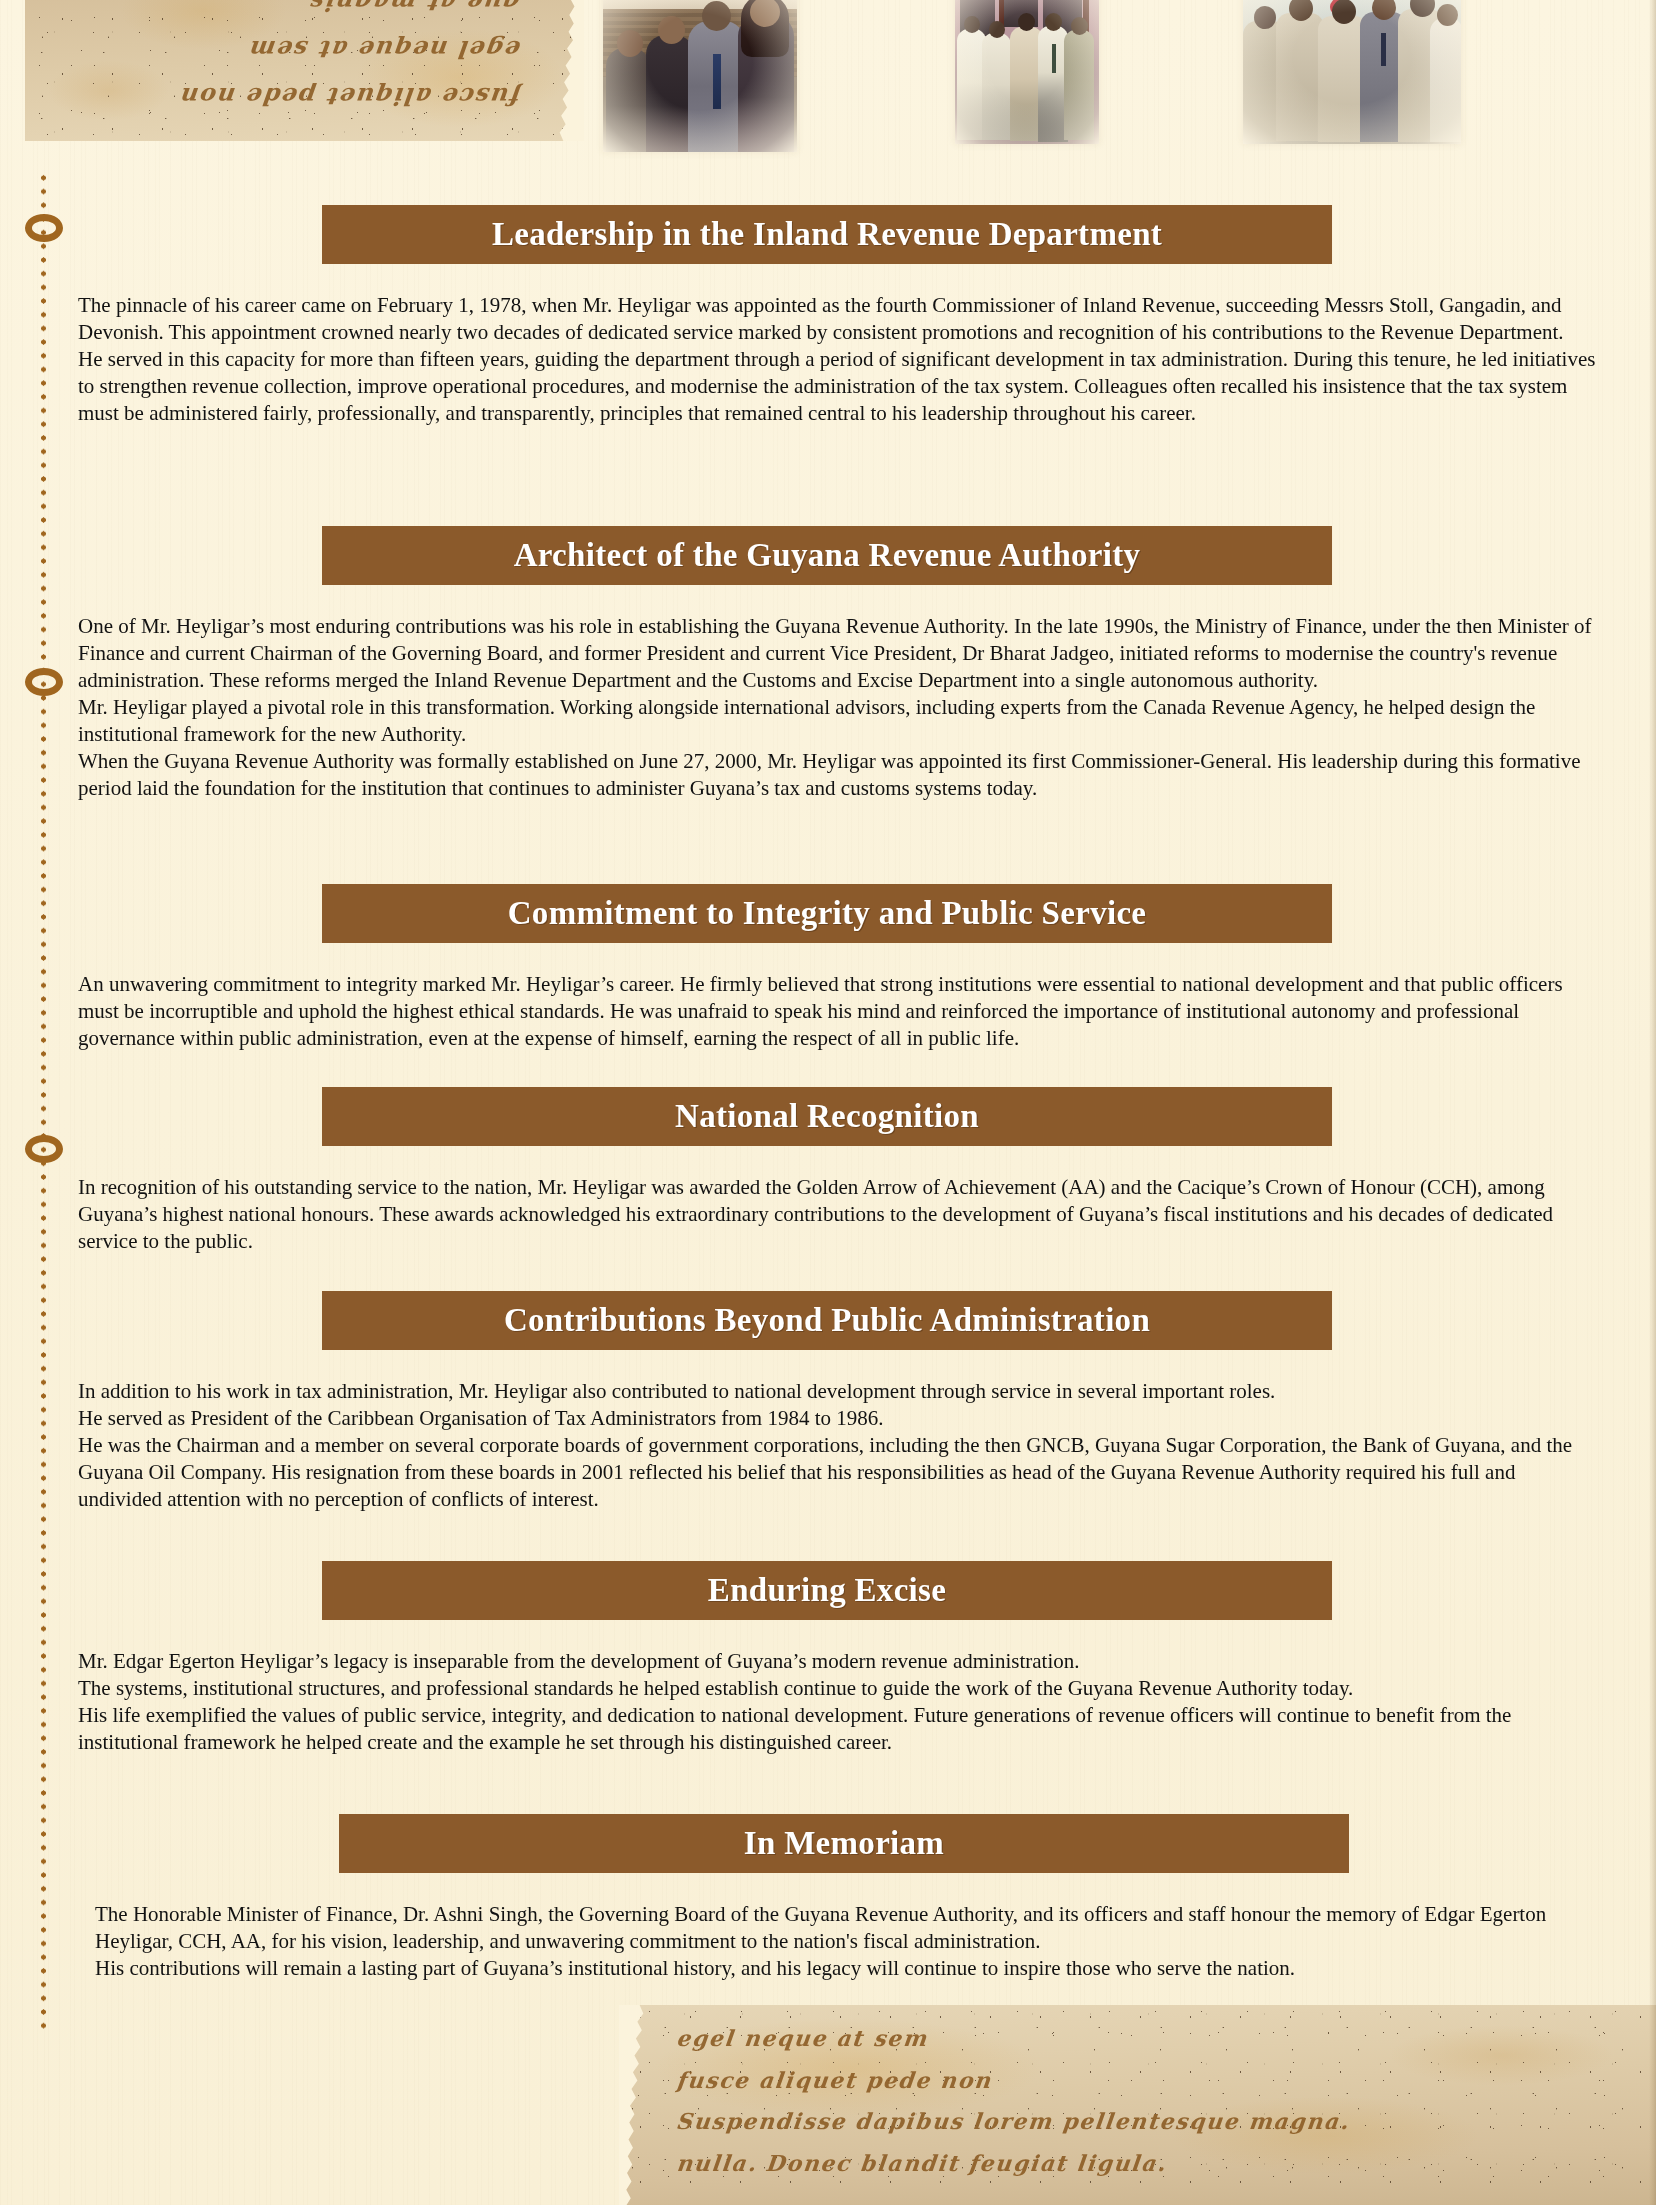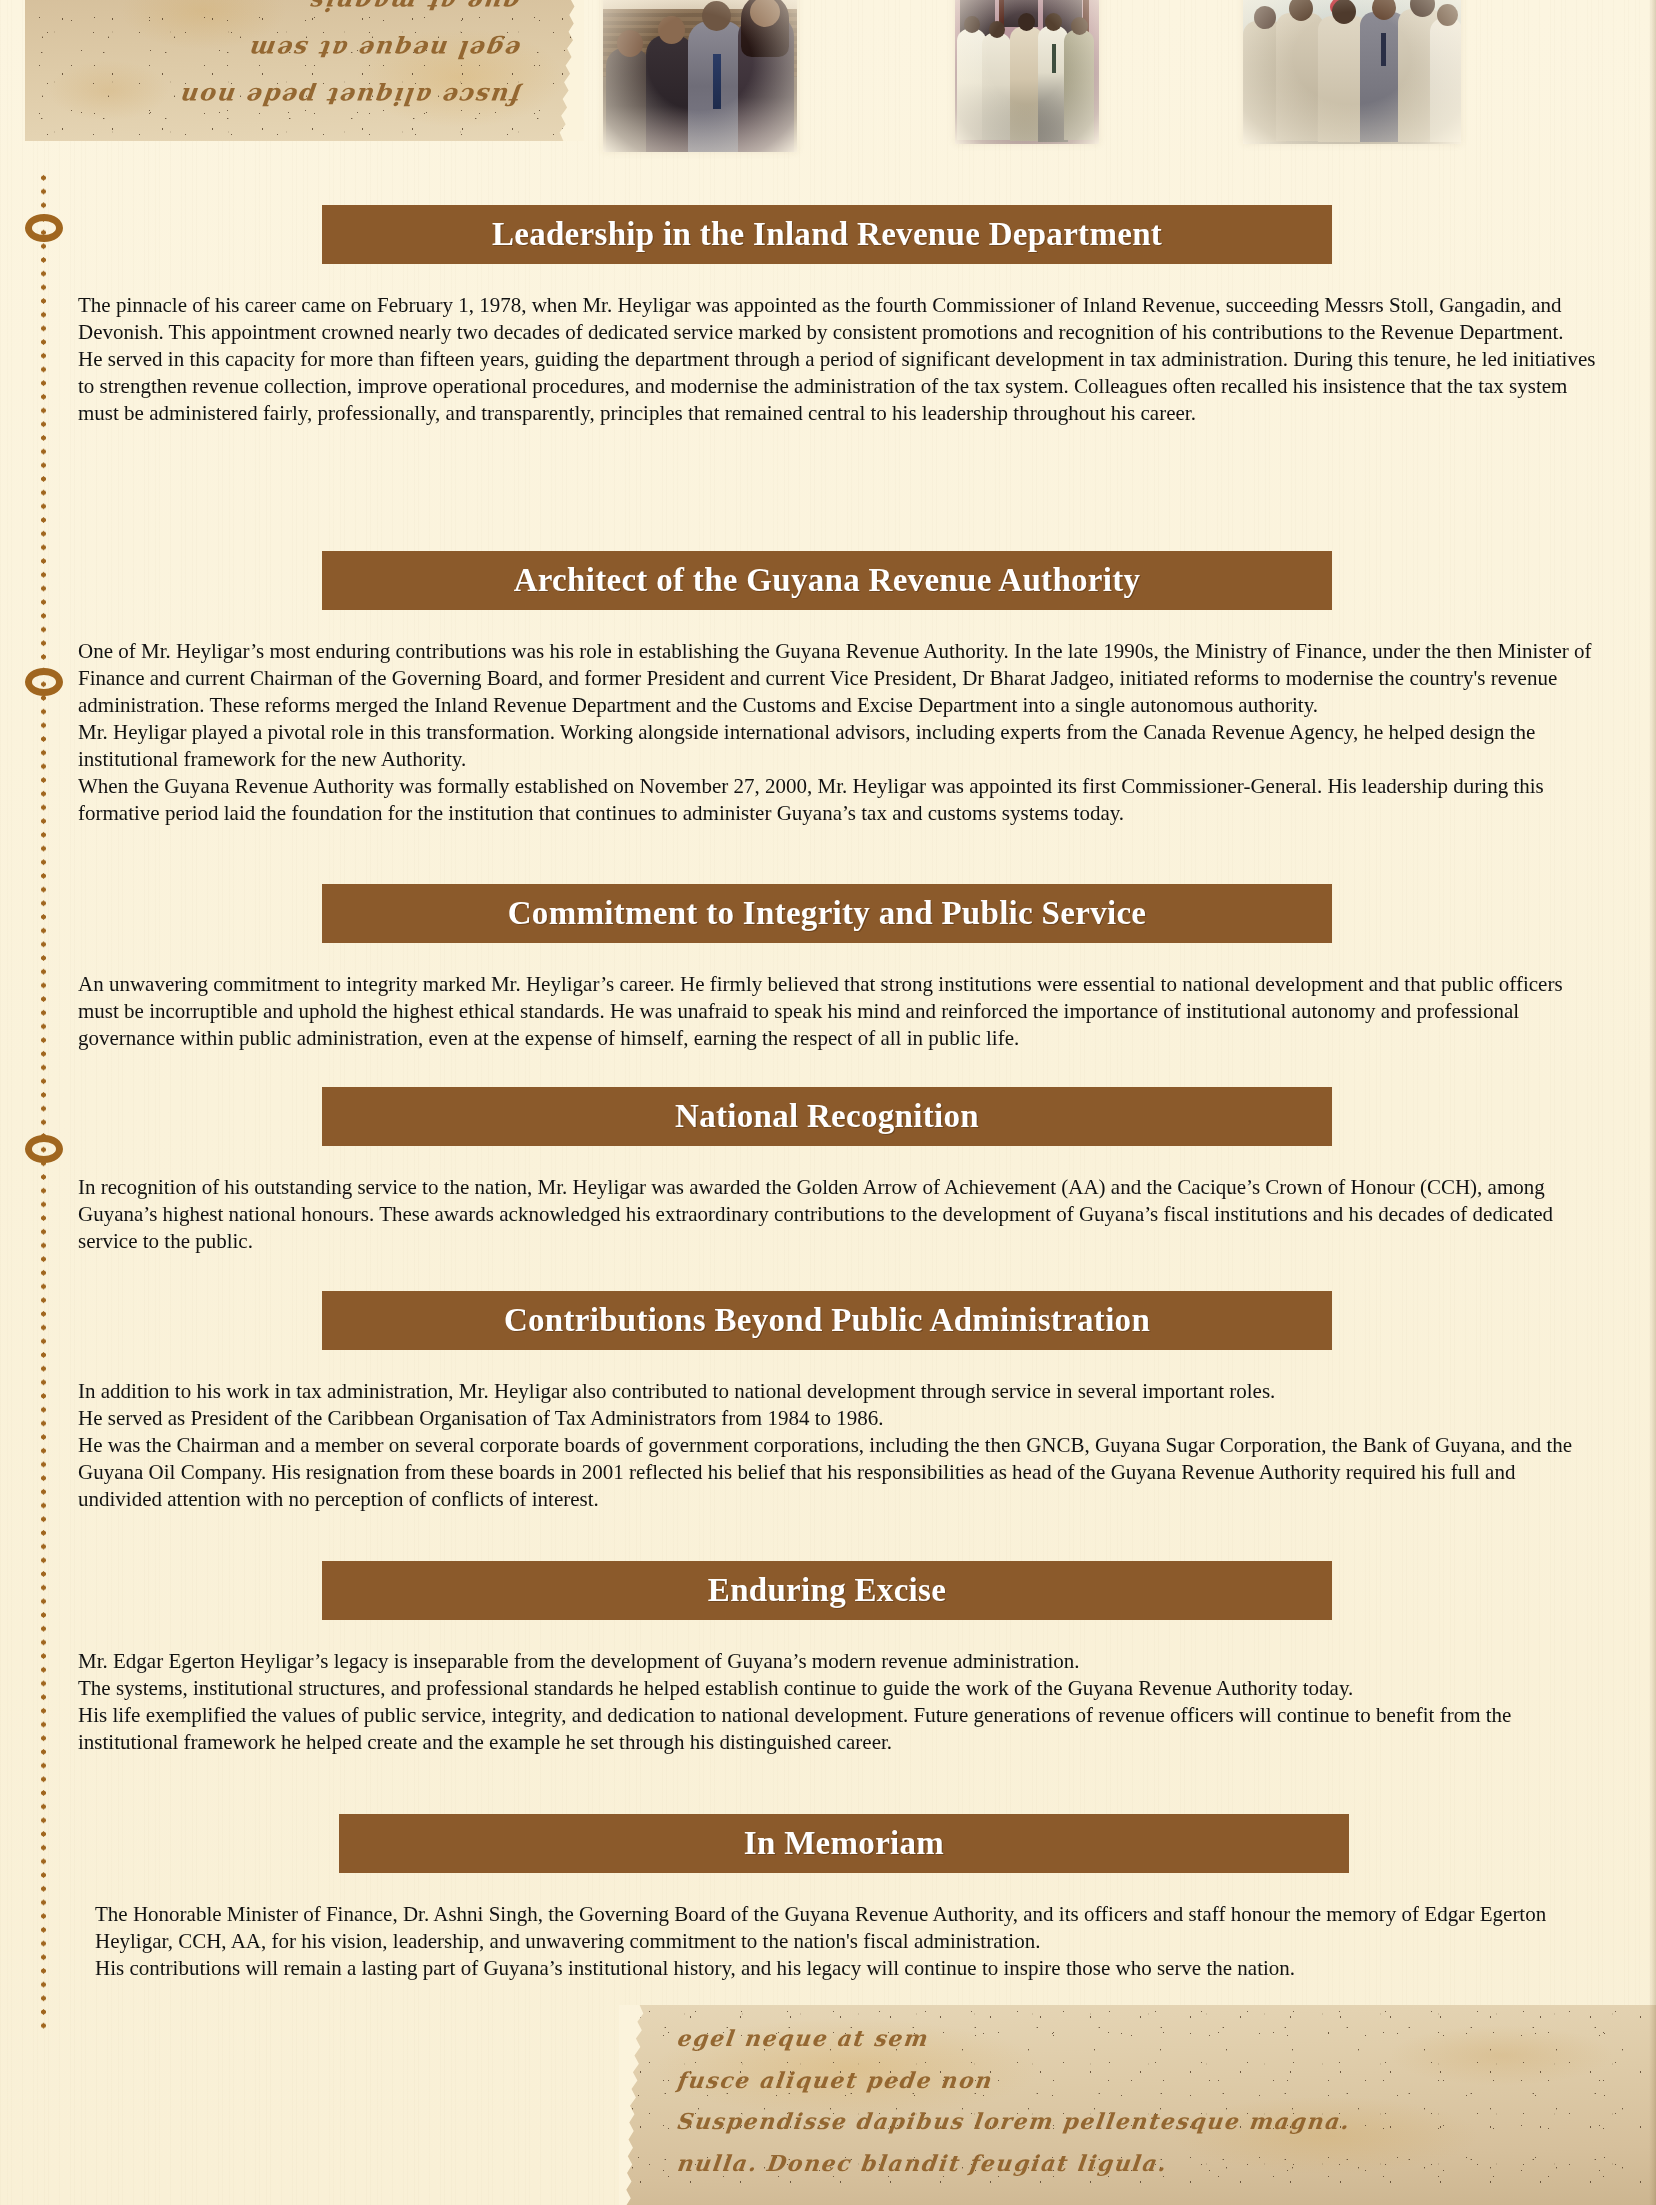--- a/index.html
+++ b/index.html
@@ -363,28 +363,28 @@
     <div class="section" style="position:absolute; left:0; top:205px; width:1657px;">
       <div class="sec-head">
         <span class="sec-head-title">Leadership in the Inland Revenue Department</span>
       </div>
       <div class="sec-body">
         <p>The pinnacle of his career came on February 1, 1978, when Mr. Heyligar was appointed as the fourth Commissioner of Inland Revenue, succeeding Messrs Stoll, Gangadin, and Devonish. This appointment crowned nearly two decades of dedicated service marked by consistent promotions and recognition of his contributions to the Revenue Department.</p>
         <p>He served in this capacity for more than fifteen years, guiding the department through a period of significant development in tax administration. During this tenure, he led initiatives to strengthen revenue collection, improve operational procedures, and modernise the administration of the tax system. Colleagues often recalled his insistence that the tax system must be administered fairly, professionally, and transparently, principles that remained central to his leadership throughout his career.</p>
       </div>
     </div>
 
-    <div class="section" style="position:absolute; left:0; top:526px; width:1657px;margin-top:25px;">
+    <div class="section" style="position:absolute; left:0; top:526px; width:1657px;">
       <div class="sec-head">
         <span class="sec-head-title">Architect of the Guyana Revenue Authority</span>
       </div>
       <div class="sec-body">
         <p>One of Mr. Heyligar’s most enduring contributions was his role in establishing the Guyana Revenue Authority. In the late 1990s, the Ministry of Finance, under the then Minister of Finance and current Chairman of the Governing Board, and former President and current Vice President, Dr Bharat Jadgeo, initiated reforms to modernise the country's revenue administration. These reforms merged the Inland Revenue Department and the Customs and Excise Department into a single autonomous authority.</p>
         <p>Mr. Heyligar played a pivotal role in this transformation. Working alongside international advisors, including experts from the Canada Revenue Agency, he helped design the institutional framework for the new Authority.</p>
-        <p>When the Guyana Revenue Authority was formally established on November 27, 2000, Mr. Heyligar was appointed its first Commissioner-General. His leadership during this formative period laid the foundation for the institution that continues to administer Guyana’s tax and customs systems today.</p>
+        <p>When the Guyana Revenue Authority was formally established on June 27, 2000, Mr. Heyligar was appointed its first Commissioner-General. His leadership during this formative period laid the foundation for the institution that continues to administer Guyana’s tax and customs systems today.</p>
       </div>
     </div>
 
     <div class="section" style="position:absolute; left:0; top:884px; width:1497px;">
       <div class="sec-head">
         <span class="sec-head-title">Commitment to Integrity and Public Service</span>
       </div>
       <div class="sec-body">
         <p>An unwavering commitment to integrity marked Mr. Heyligar’s career. He firmly believed that strong institutions were essential to national development and that public officers must be incorruptible and uphold the highest ethical standards. He was unafraid to speak his mind and reinforced the importance of institutional autonomy and professional governance within public administration, even at the expense of himself, earning the respect of all in public life.</p>
       </div>

